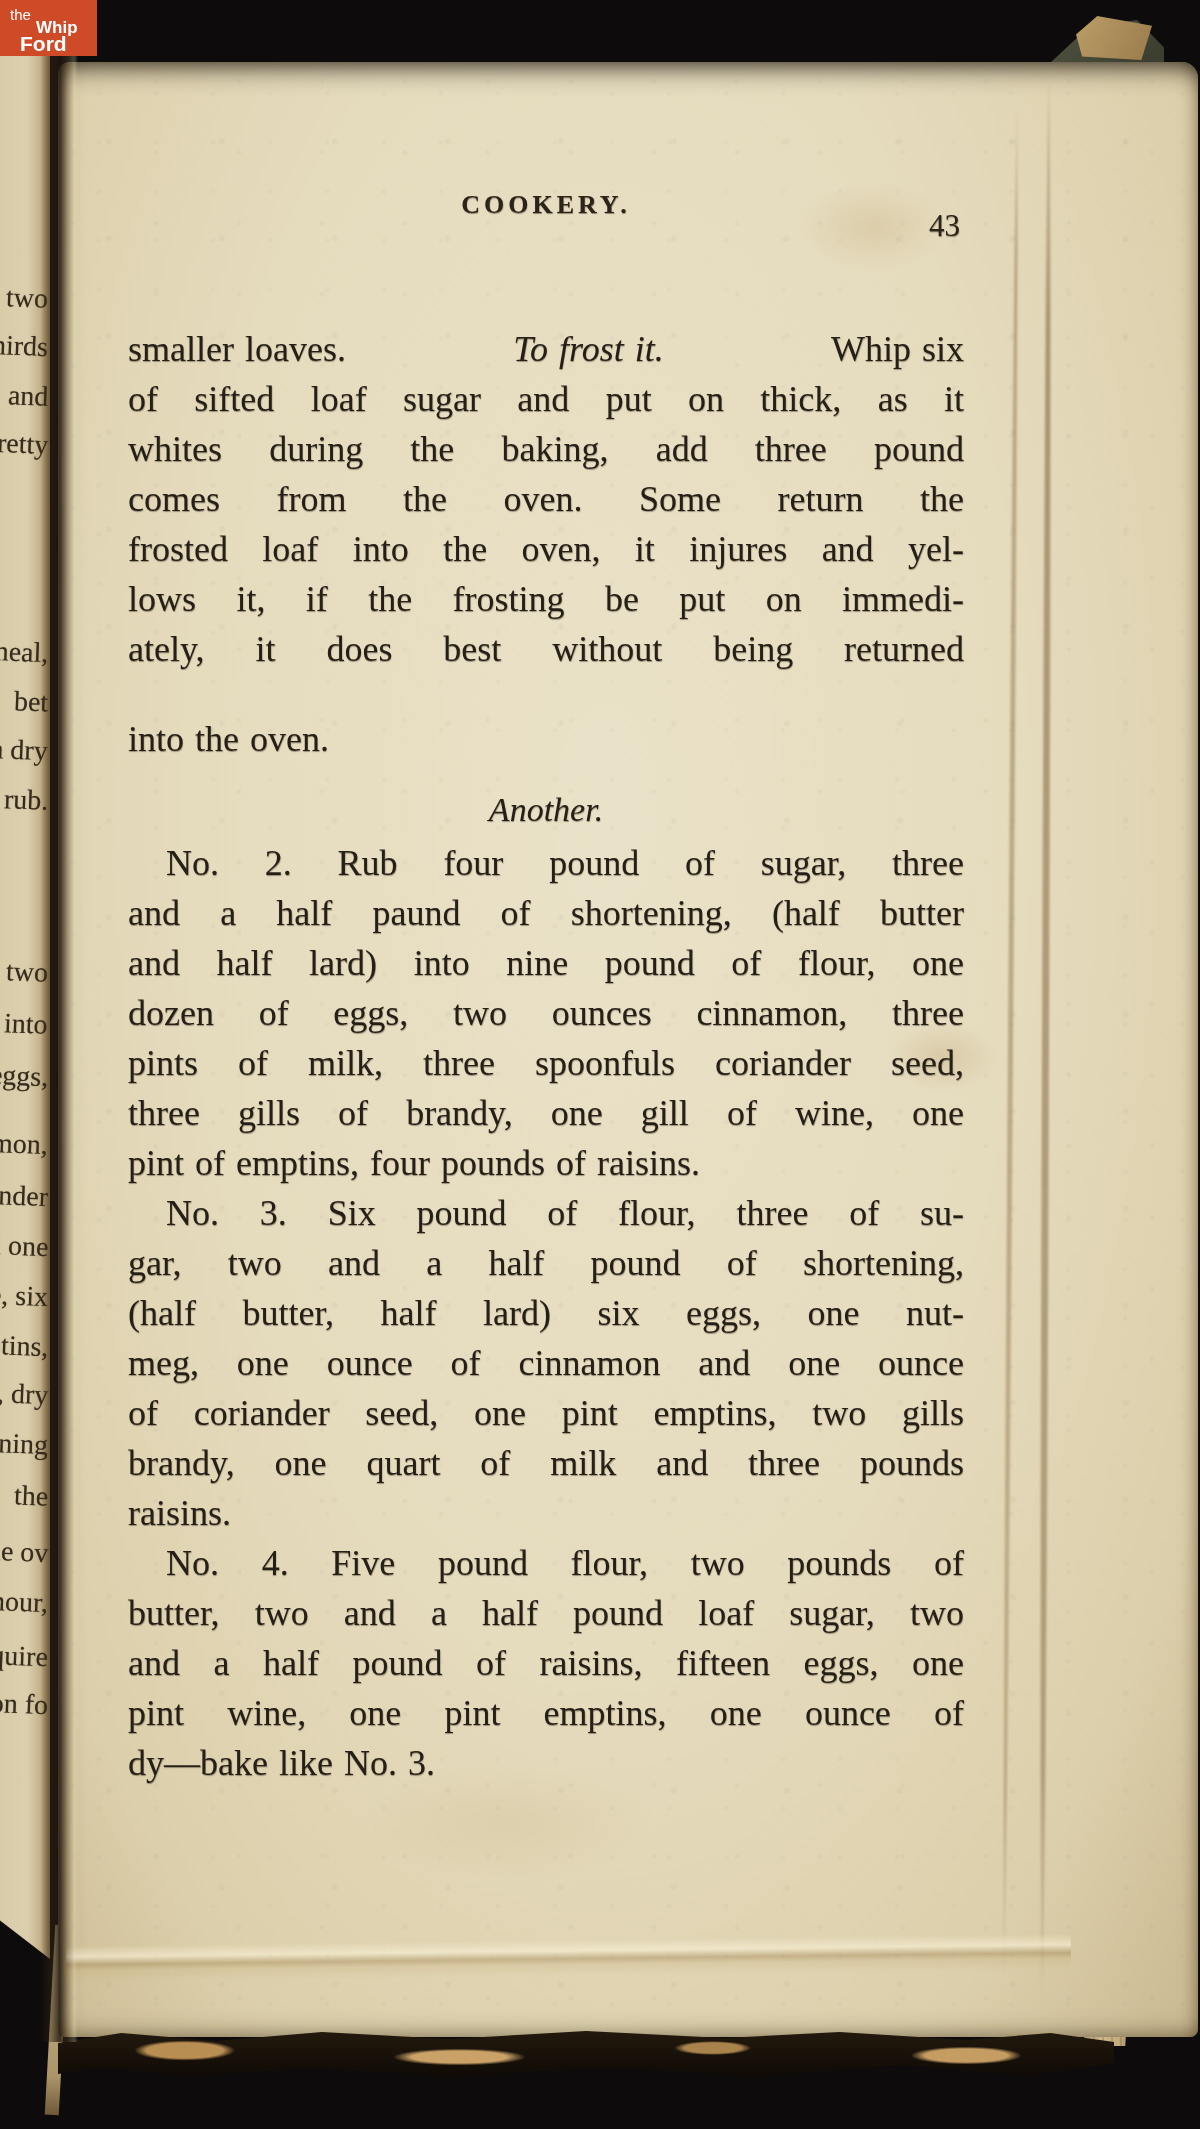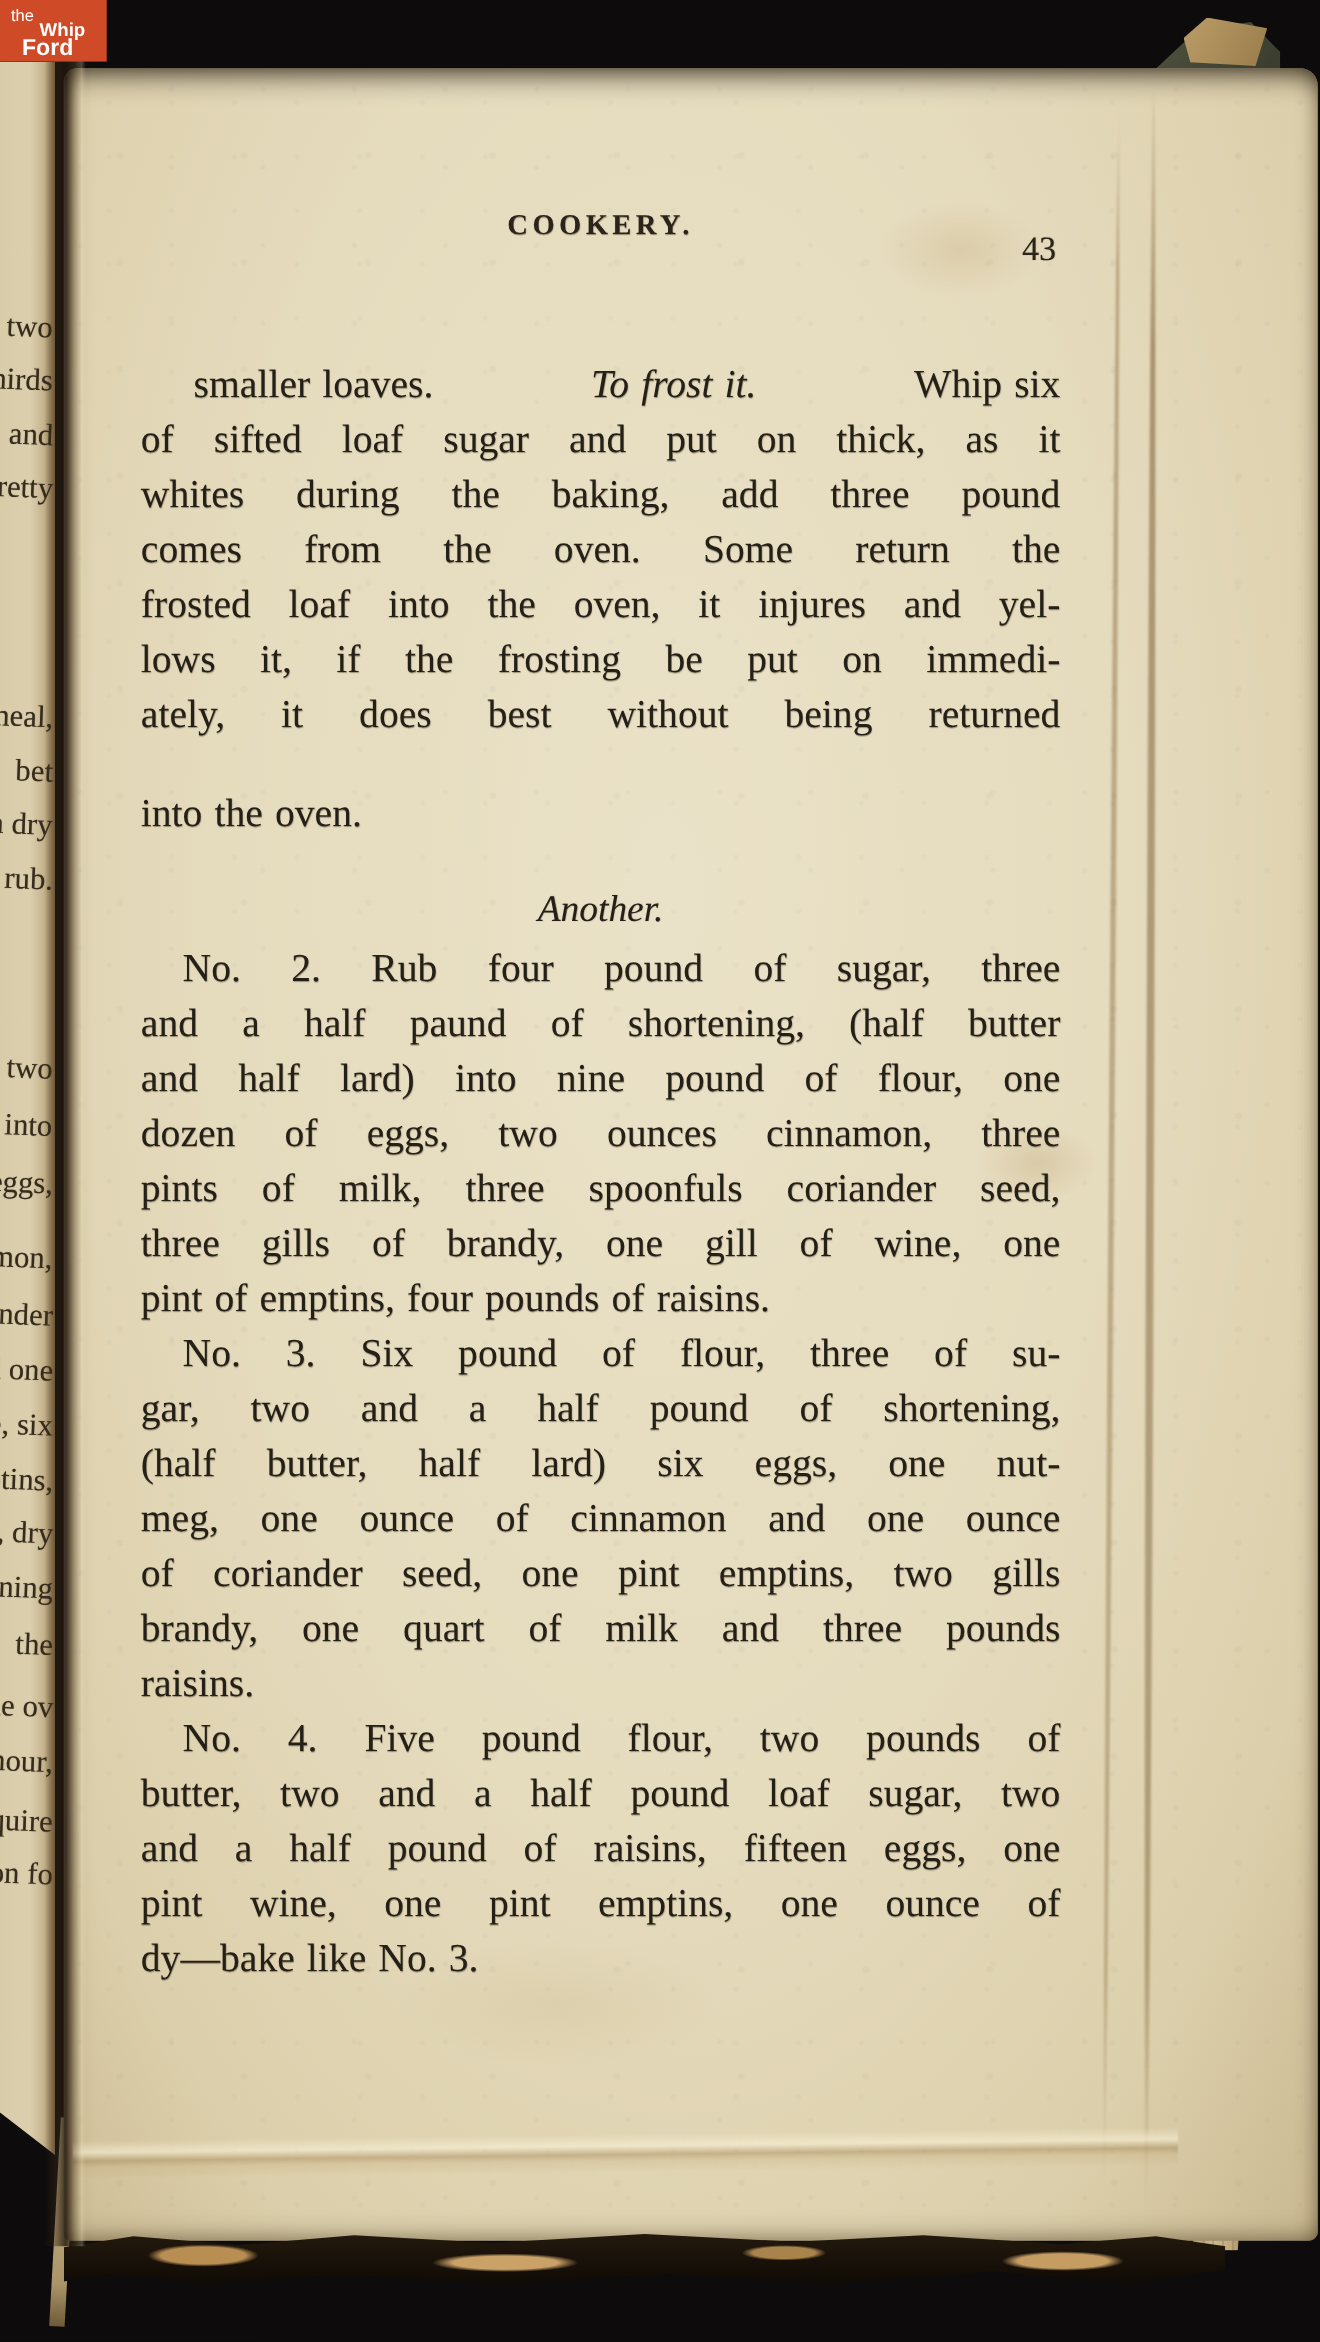--- a/index.html
+++ b/index.html
@@ -130,24 +130,24 @@
     position:absolute; right:4px; top:-6px; font-size:31px; color:#2a241a;
     text-shadow:.4px .6px .9px rgba(55,42,24,.5);
     margin-top:24px;
   }
   .body-copy { position:absolute; left:0; top:134px; width:836px;
     font-size:36px; line-height:50px; word-spacing:2px;
     text-shadow:.4px .7px 1px rgba(55,42,24,.45);
   }
   .para { position:relative; }
   .line { height:50px; text-align:justify; overflow:visible; }
-  .flexline { display:flex; justify-content:space-between;margin-left:48px; }
+  .flexline { display:flex; justify-content:space-between; }
   .it { font-style:italic; }
   .section-heading {
-    height:50px; margin-top:38px; text-align:center;
+    height:50px; margin-top:21px; text-align:center;
     font-style:italic; font-size:34px;
   }
   .p2 { margin-top:3px; }
 
   
   .hf-logo {
     position:absolute; left:0; top:0; width:97px; height:56px; z-index:10;
     background:#cf4a26; color:#ffffff; font-family:"Liberation Sans", sans-serif;
   }
   .hf-the   { position:absolute; left:10px; top:6px;  font-size:15px; font-weight:normal; }

